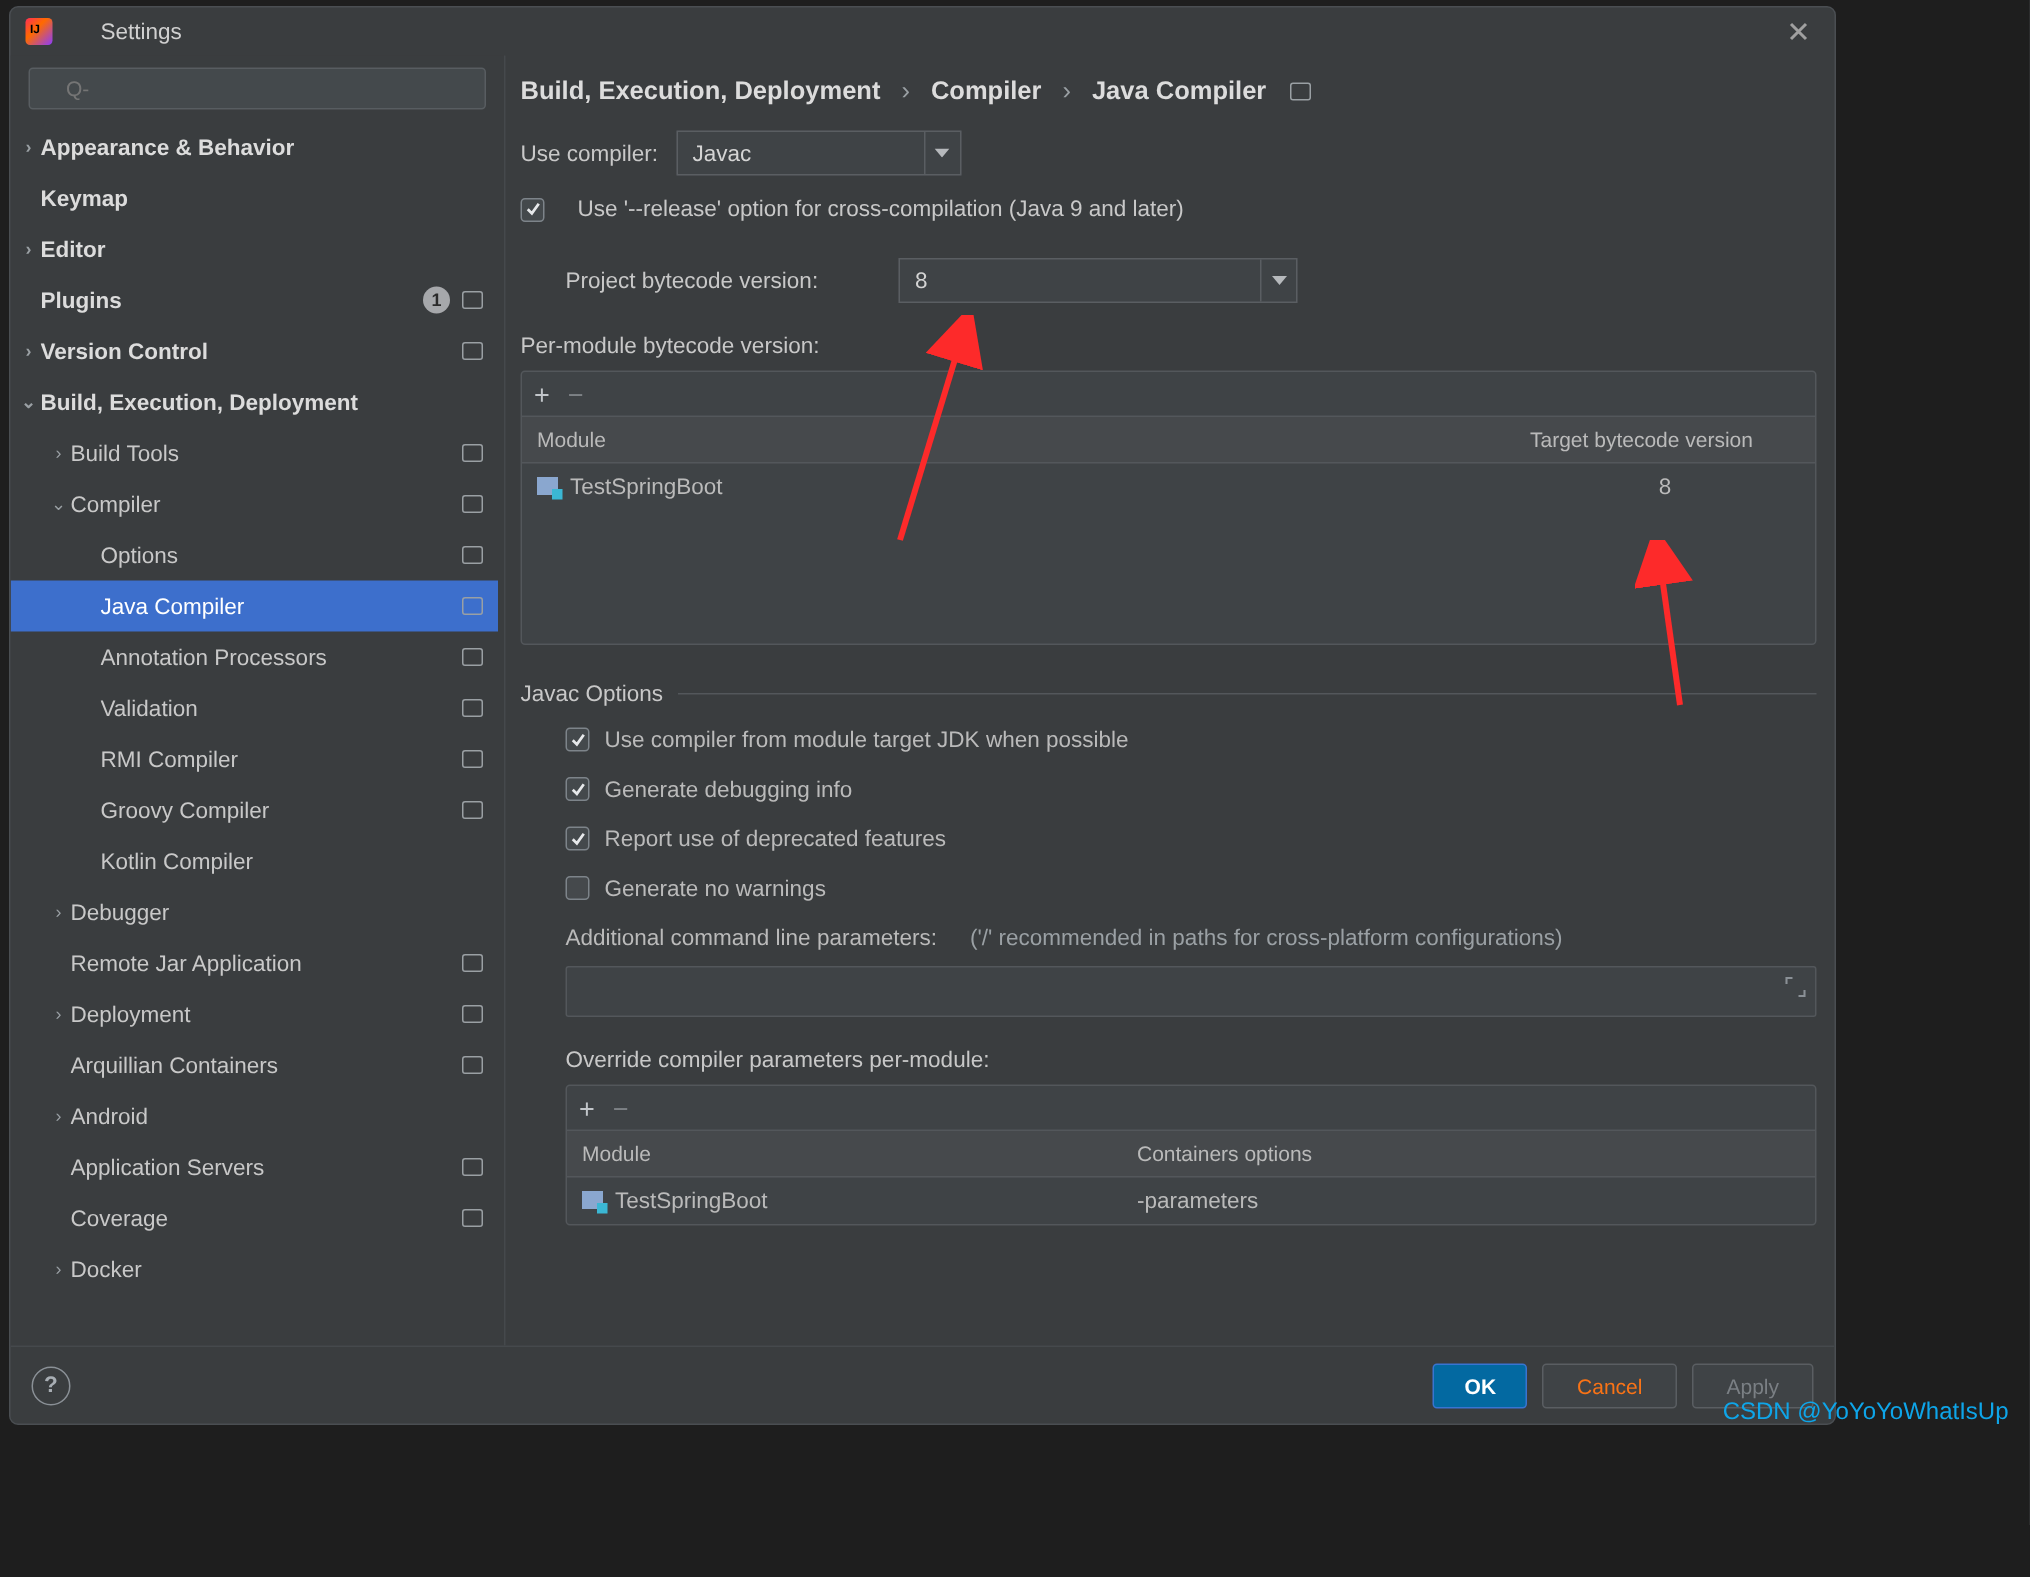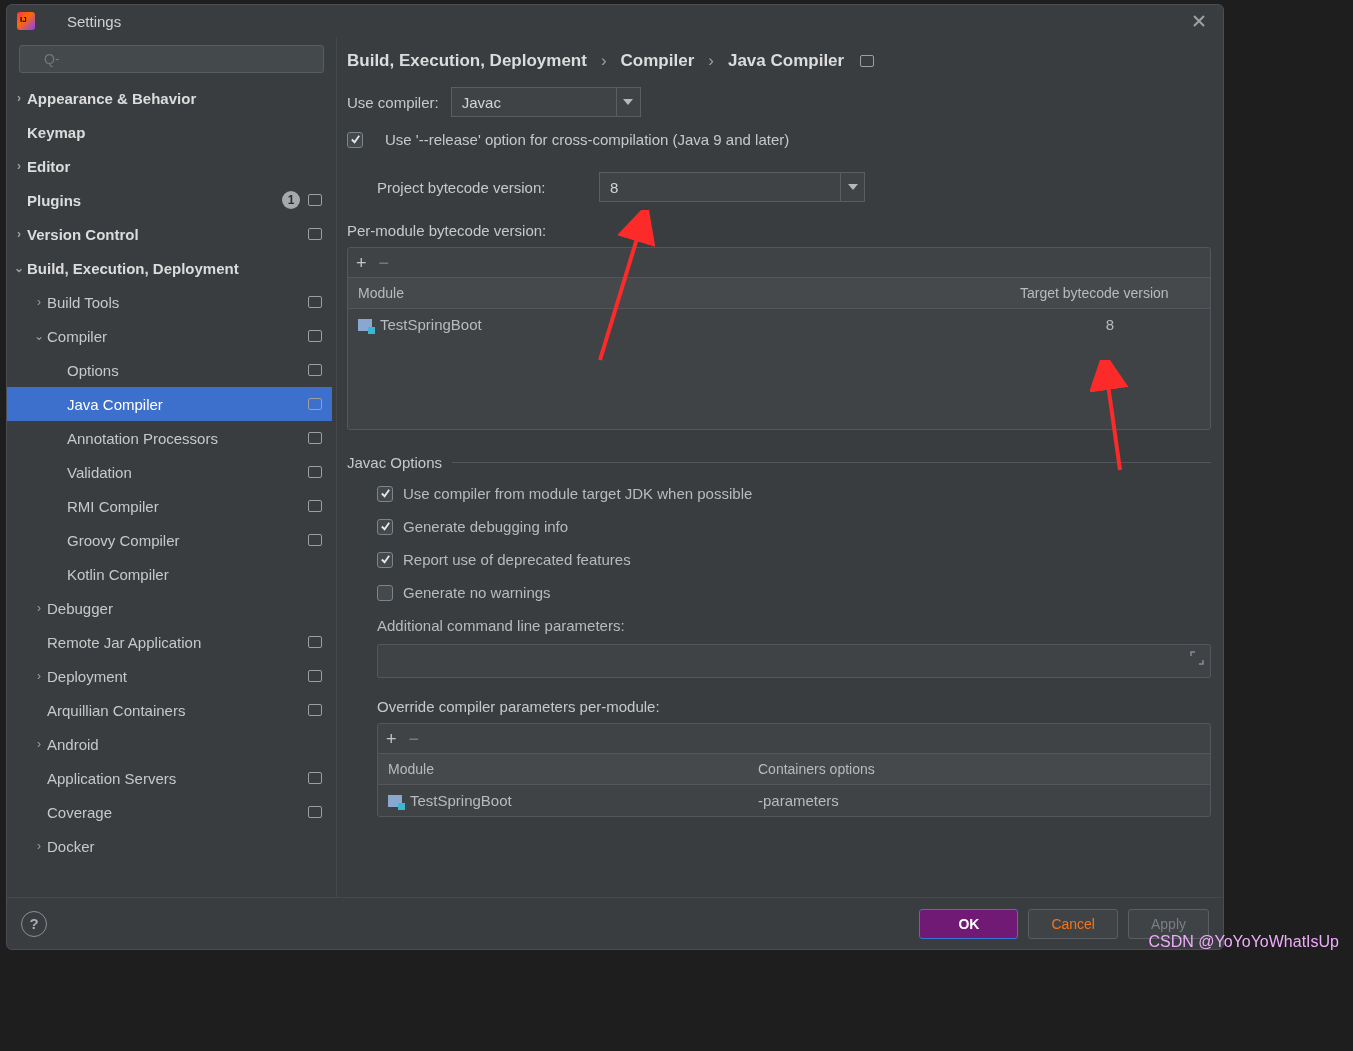--- a/index.html
+++ b/index.html
@@ -290,21 +290,20 @@
     margin-bottom:14px;
   }
   .group-head .line{
     flex:1;
     height:1px;
     background:#53575b;
   }
   .indent-opts{ padding-left:30px; }
   .opt-row{
     display:flex;
-    align-items:center;
     margin-bottom:16px;
   }
   .hint{
     color:#9aa0a4;
     margin-left:22px;
   }
   .textarea{
     width:100%;
     height:34px;
     background:#3f4346;
@@ -344,39 +343,39 @@
     border-radius:3px;
     background:#3f4346;
     color:#f97316;
     margin-left:10px;
     cursor:pointer;
     display:inline-flex;
     align-items:center;
     font-size:14px;
   }
   .btn.primary{
-    background:#701a75;
+    background:#0369a1;
     border-color:#3974d1;
     color:#fff;
     font-weight:600;
-    padding:0 38px;
+    padding:0 20px;
   }
   .btn.disabled{ color:#7a7f84; cursor:default;}
 
   
   .arrow-svg{
     position:absolute;
     pointer-events:none;
   }
 
   .watermark{
     position:absolute;
     right:14px;
     bottom:100px;
-    color:#f0abfc;
+    color:#0ea5e9;
     font-size:16px;
   }
 </style>
 </head>
 <body>
 
 <div class="window">
 
   <div class="titlebar">
     <span class="logo"></span>
@@ -608,20 +607,21 @@
               <span>Report use of deprecated features</span>
             </div>
             <div class="opt-row">
               <span class="chk"></span>
               <span>Generate no warnings</span>
             </div>
           </div>
 
         <div class="indent-opts" style="display:flex; align-items:flex-end; margin-bottom:10px;">
           <span>Additional command line parameters:</span>
+          <span class="hint">('/' recommended in paths for cross-platform configurations)</span>
         </div>
         <div class="indent-opts" style="margin-bottom:20px;">
           <div class="textarea">
             <span class="expand-icon">
               <svg viewBox="0 0 14 14" fill="none" stroke="#8a9096" stroke-width="1.4">
                 <path d="M1 5 L1 1 L5 1 M9 13 L13 13 L13 9"></path>
               </svg>
             </span>
           </div>
         </div>

